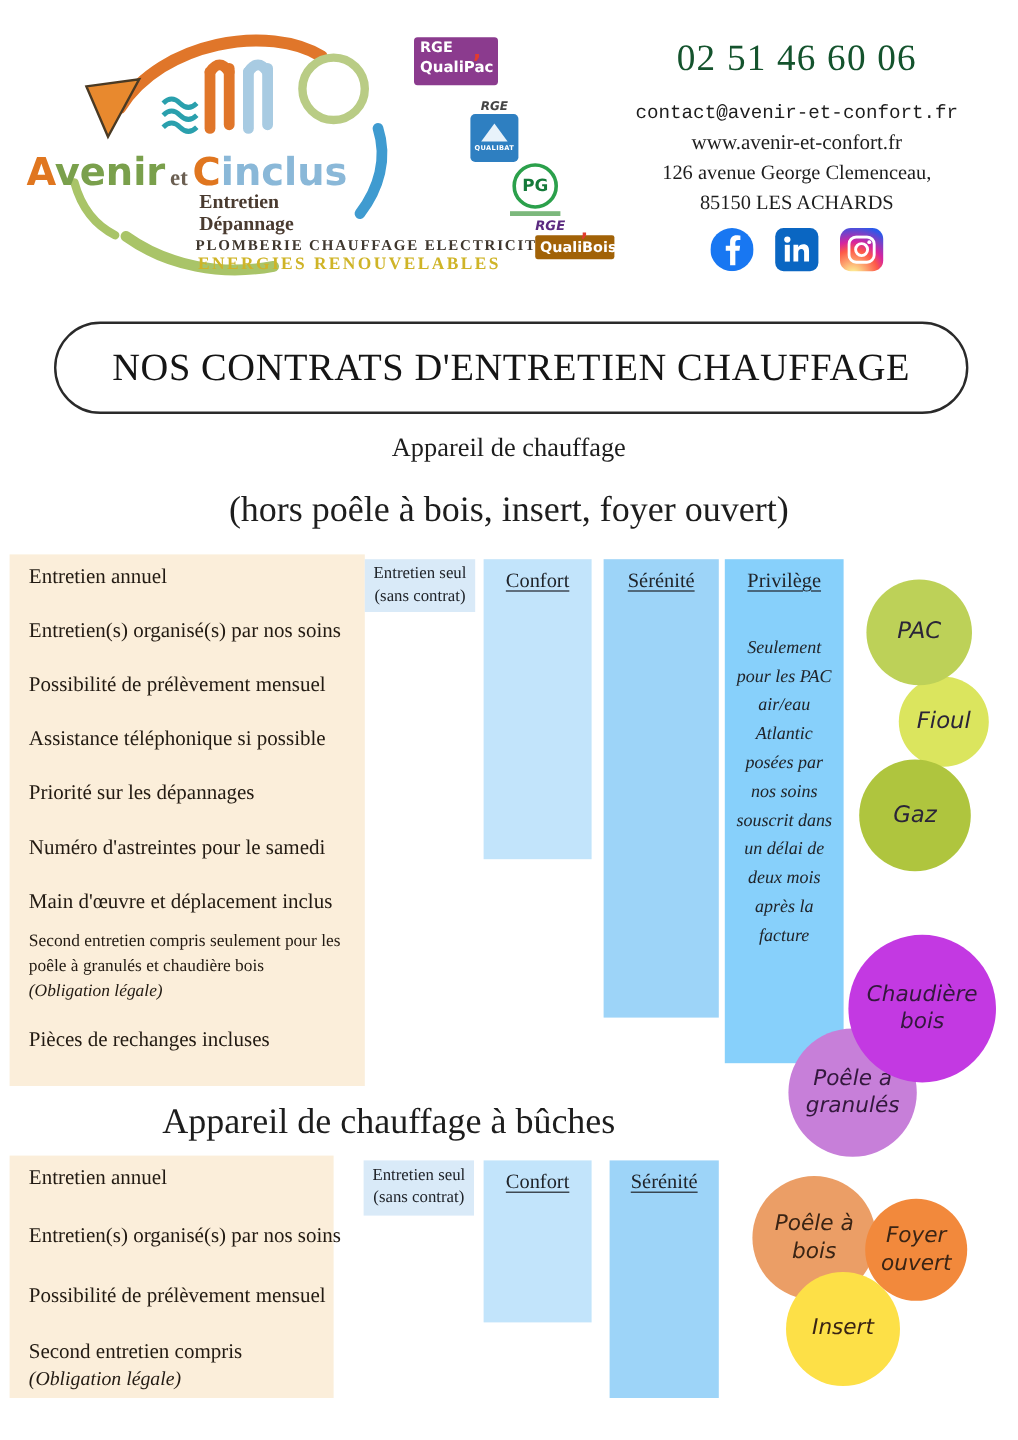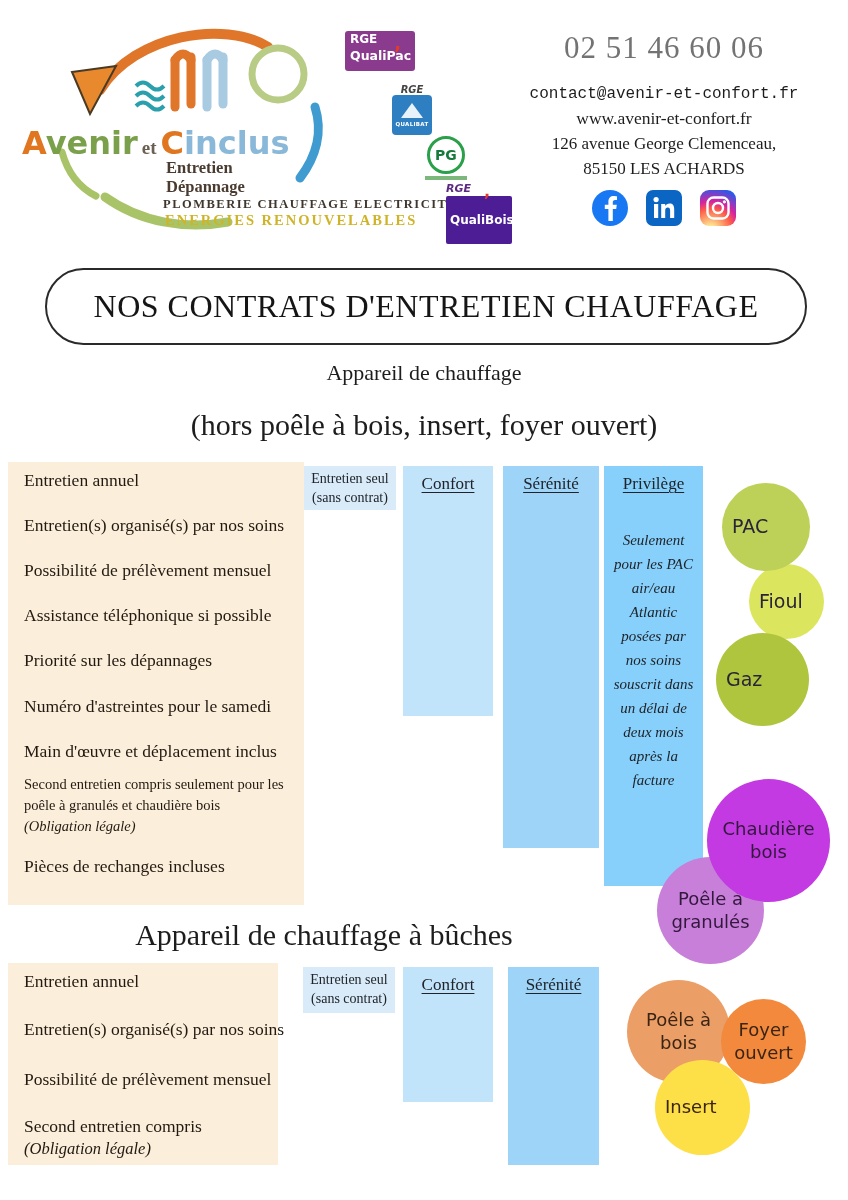--- a/index.html
+++ b/index.html
@@ -35,26 +35,26 @@
             border-bottom:15px solid #e8f2fa;}
   .qualibat .bb-label{font-size:5.5px;font-weight:bold;color:#fff;margin-top:3px;letter-spacing:.3px;}
   .pg{left:424px;top:136px;width:44px;text-align:center;}
   .pg .pg-circle{width:38px;height:38px;margin:0 auto;border-radius:50%;background:#fff;
        border:3px solid #2ba04b;box-sizing:border-box;display:flex;align-items:center;justify-content:center;
        color:#157a3a;font-weight:bold;font-size:14px;}
   .pg .pg-bar{width:42px;height:4px;background:#7cb87c;margin:2px auto 0;}
   .qualibois{left:446px;top:182px;width:66px;}
   .qualibois .bw-top{display:block;font-size:11px;font-style:italic;font-weight:bold;color:#5b2a80;}
   .qualibois .bw-apos{position:absolute;left:38px;top:0;color:#e23b2e;font-size:16px;font-weight:bold;}
-  .qualibois .bw-box{margin-top:1px;background:#4c1d95;color:#fff;font-weight:bold;font-size:12px;
-       padding:17px 4px;border-radius:2px;text-align:center;}
+  .qualibois .bw-box{margin-top:1px;background:#a16207;color:#fff;font-weight:bold;font-size:12px;
+       padding:3px 4px;border-radius:2px;text-align:center;}
 
   
   .contact{position:absolute;left:480px;top:0;width:368px;text-align:center;}
-  .phone{position:absolute;left:0;top:30px;width:368px;font-size:31px;letter-spacing:1px;color:#737373;}
+  .phone{position:absolute;left:0;top:30px;width:368px;font-size:31px;letter-spacing:1px;color:#14532d;}
   .email{position:absolute;left:0;top:85px;width:368px;font-size:16px;font-family:Liberation Mono, monospace;}
   .website{position:absolute;left:0;top:108px;width:368px;font-size:17.5px;}
   .addr1{position:absolute;left:0;top:134px;width:368px;font-size:17px;}
   .addr2{position:absolute;left:0;top:159px;width:368px;font-size:17px;}
   .social{position:absolute;left:0;top:190px;width:368px;display:flex;justify-content:center;gap:18px;}
   .soc{width:36px;height:36px;display:inline-block;}
   .soc.li{border-radius:7px;background:#0a66c2;}
   .soc.ig{border-radius:9px;background:radial-gradient(circle at 30% 110%,#fdf497 0%,#fdf497 5%,#fd5949 45%,#d6249f 60%,#285AEB 90%);
           display:flex;align-items:center;justify-content:center;}
 
@@ -85,22 +85,22 @@
   .col{position:absolute;box-sizing:border-box;text-align:center;}
   .colhead{font-size:17px;text-decoration:underline;text-underline-offset:3px;padding-top:8px;color:#20242a;}
   .c1{left:403px;top:466px;width:90px;height:250px;background:#c2e4fb;}
   .s1{left:503px;top:466px;width:96px;height:382px;background:#9dd4f8;}
   .pr1{left:604px;top:466px;width:99px;height:420px;background:#87d0fb;}
   .c2{left:403px;top:967px;width:90px;height:135px;background:#c2e4fb;}
   .s2{left:508px;top:967px;width:91px;height:198px;background:#9dd4f8;}
   .privnote{margin:34px 0 0;padding:0 7px;font-size:15px;font-style:italic;line-height:1.6;color:#20242a;}
 
   
-  .bubble{position:absolute;border-radius:50%;display:flex;align-items:center;justify-content:flex-start;
-          text-align:center;font-family:"DejaVu Sans",sans-serif;color:#2a2438;
+  .bubble{position:absolute;border-radius:50%;display:flex;align-items:center;justify-content:center;
+          text-align:center;font-family:"DejaVu Sans",sans-serif;font-style:italic;color:#2a2438;
           font-size:18px;line-height:1.25;}
   .bu-pac{left:722px;top:483px;width:88px;height:88px;background:#bdd158;font-size:19px;z-index:2;}
   .bu-fioul{left:749px;top:564px;width:75px;height:75px;background:#dbe55e;font-size:19px;z-index:1;}
   .bu-gaz{left:716px;top:633px;width:93px;height:93px;background:#afc53e;font-size:19px;z-index:2;}
   .bu-chaudiere{left:707px;top:779px;width:123px;height:123px;background:#c339e2;z-index:2;color:#33183d;}
   .bu-granules{left:657px;top:857px;width:107px;height:107px;background:#c77fd9;z-index:1;color:#33183d;}
   .bu-pbois{left:627px;top:980px;width:103px;height:103px;background:#eb9e66;z-index:1;color:#3a2414;}
   .bu-foyer{left:721px;top:999px;width:85px;height:85px;background:#f2893c;z-index:2;color:#3a2414;}
   .bu-insert{left:655px;top:1060px;width:95px;height:95px;background:#fde047;z-index:3;color:#3a2414;}
   .bubble span{display:block;padding:0 10px;}

